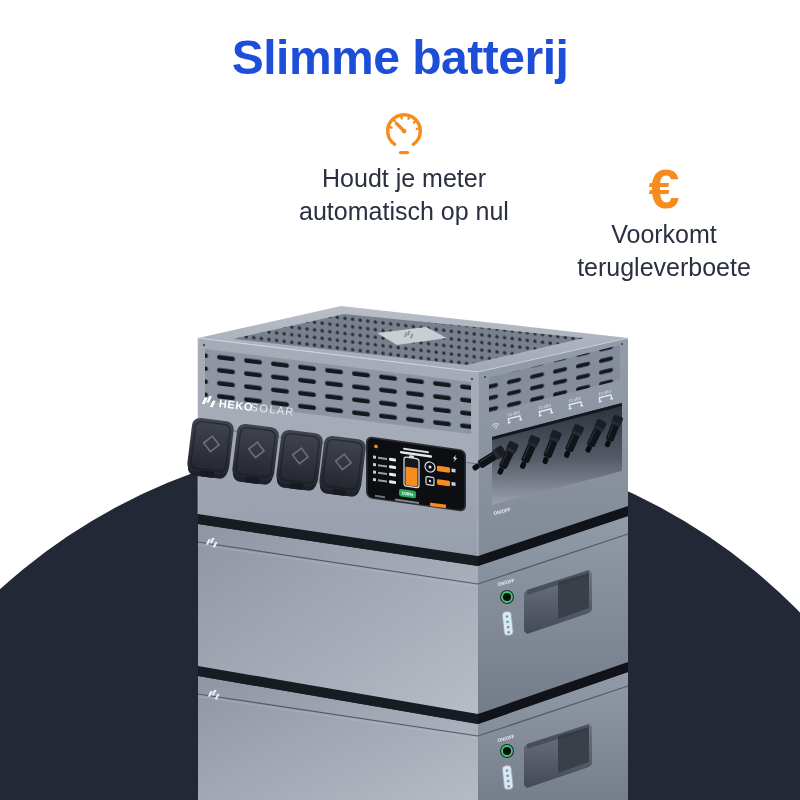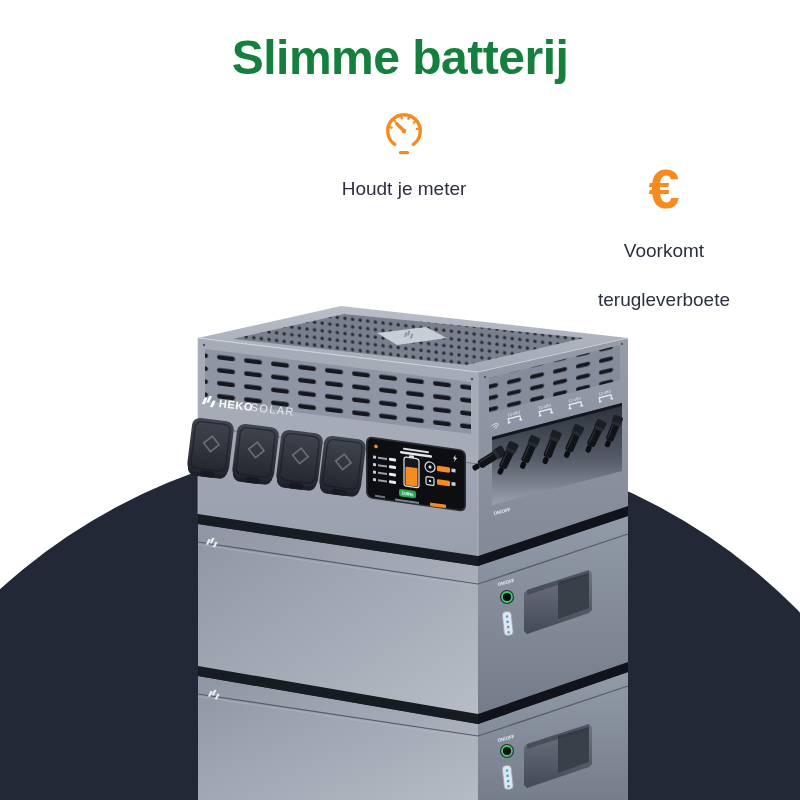--- a/index.html
+++ b/index.html
@@ -1,21 +1,21 @@
 <!DOCTYPE html>
 <html><head>
 <meta charset="utf-8">
 <style>
   html,body{margin:0;padding:0;background:#ffffff;}
   #canvas{position:relative;width:800px;height:800px;overflow:hidden;background:#ffffff;
           font-family:"Liberation Sans", sans-serif;}
   .title{position:absolute;left:0;top:30px;width:800px;text-align:center;
-         font-size:48px;font-weight:700;letter-spacing:-0.5px;color:#15803d;}
+         font-size:48px;font-weight:700;letter-spacing:-0.5px;color:#1d4ed8;}
   .feature{position:absolute;text-align:center;color:#2A2F42;}
-  .feature p{margin:16px;font-size:19px;line-height:33px;font-weight:400;}
+  .feature p{margin:0;font-size:25px;line-height:33px;font-weight:400;}
   .feature .icon{display:block;margin:0 auto 6px auto;}
   #feat-meter{left:204px;top:108px;width:400px;}
   #feat-comm{left:3px;top:172px;width:280px;}
   #feat-fine{left:514px;top:160px;width:300px;}
   .euro-glyph{font-size:56px;line-height:58px;font-weight:600;color:#F68B1F;}
   #backdrop-circle{position:absolute;left:-188px;top:439px;width:1152px;height:1152px;
          border-radius:50%;background:#232836;}
   #product-svg{position:absolute;left:0;top:0;}
   svg text{font-family:"Liberation Sans", sans-serif;}
 </style>
@@ -35,20 +35,21 @@
         <line x1="21.7" y1="10.7" x2="21.1" y2="7.8" stroke-width="2.4"></line>
         <line x1="28.6" y1="11.3" x2="29.6" y2="8.5" stroke-width="2.4"></line>
         <line x1="34.3" y1="15.3" x2="36.6" y2="13.4" stroke-width="2.4"></line>
         <line x1="37.3" y1="21.7" x2="40.2" y2="21.1" stroke-width="2.4"></line>
         <line x1="24.3" y1="24.3" x2="16.2" y2="16.2" stroke-width="3.6"></line>
         <line x1="20.4" y1="46.5" x2="27.6" y2="46.5" stroke-width="3.6"></line>
       </g>
       <circle cx="24" cy="24" r="2.5" fill="#F68B1F"></circle>
     </svg>
     <p>Houdt je meter</p>
+    <p>automatisch op nul</p>
   </div>
 
 
   <div class="feature" id="feat-fine">
     <div class="euro-glyph">€</div>
     <p>Voorkomt</p>
     <p>terugleverboete</p>
   </div>
 
   <div id="backdrop-circle"></div>

